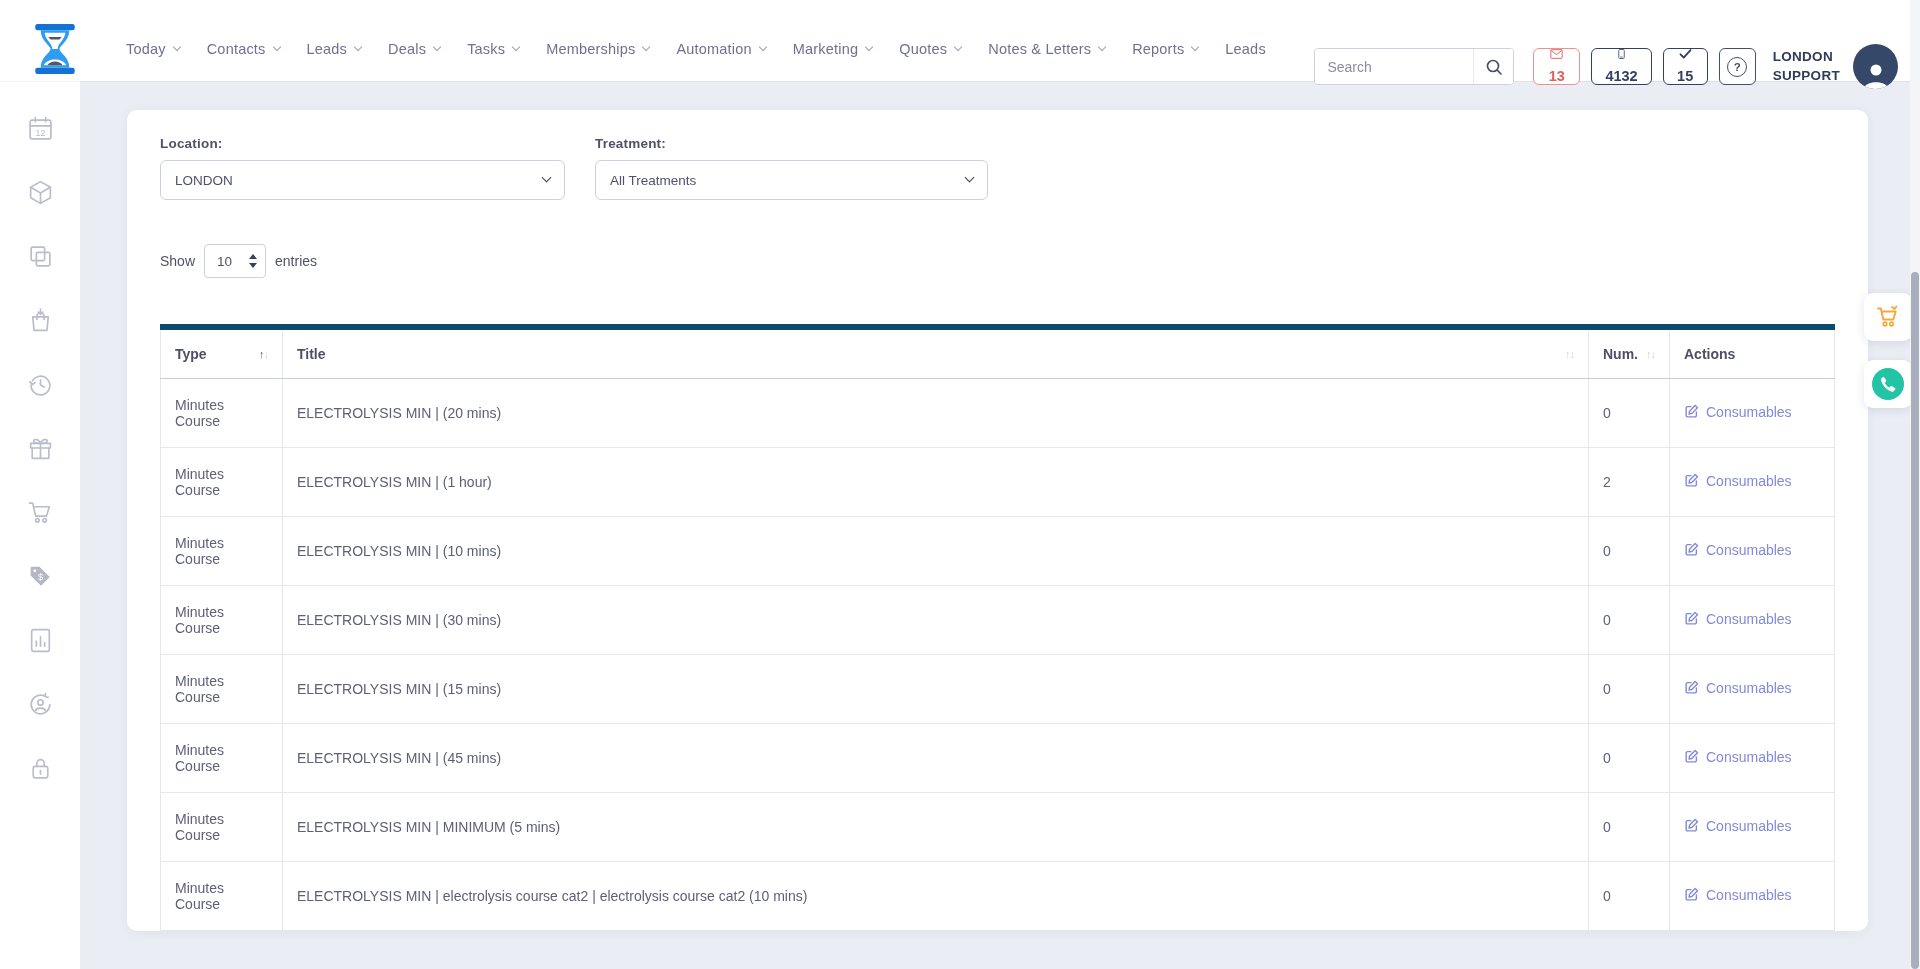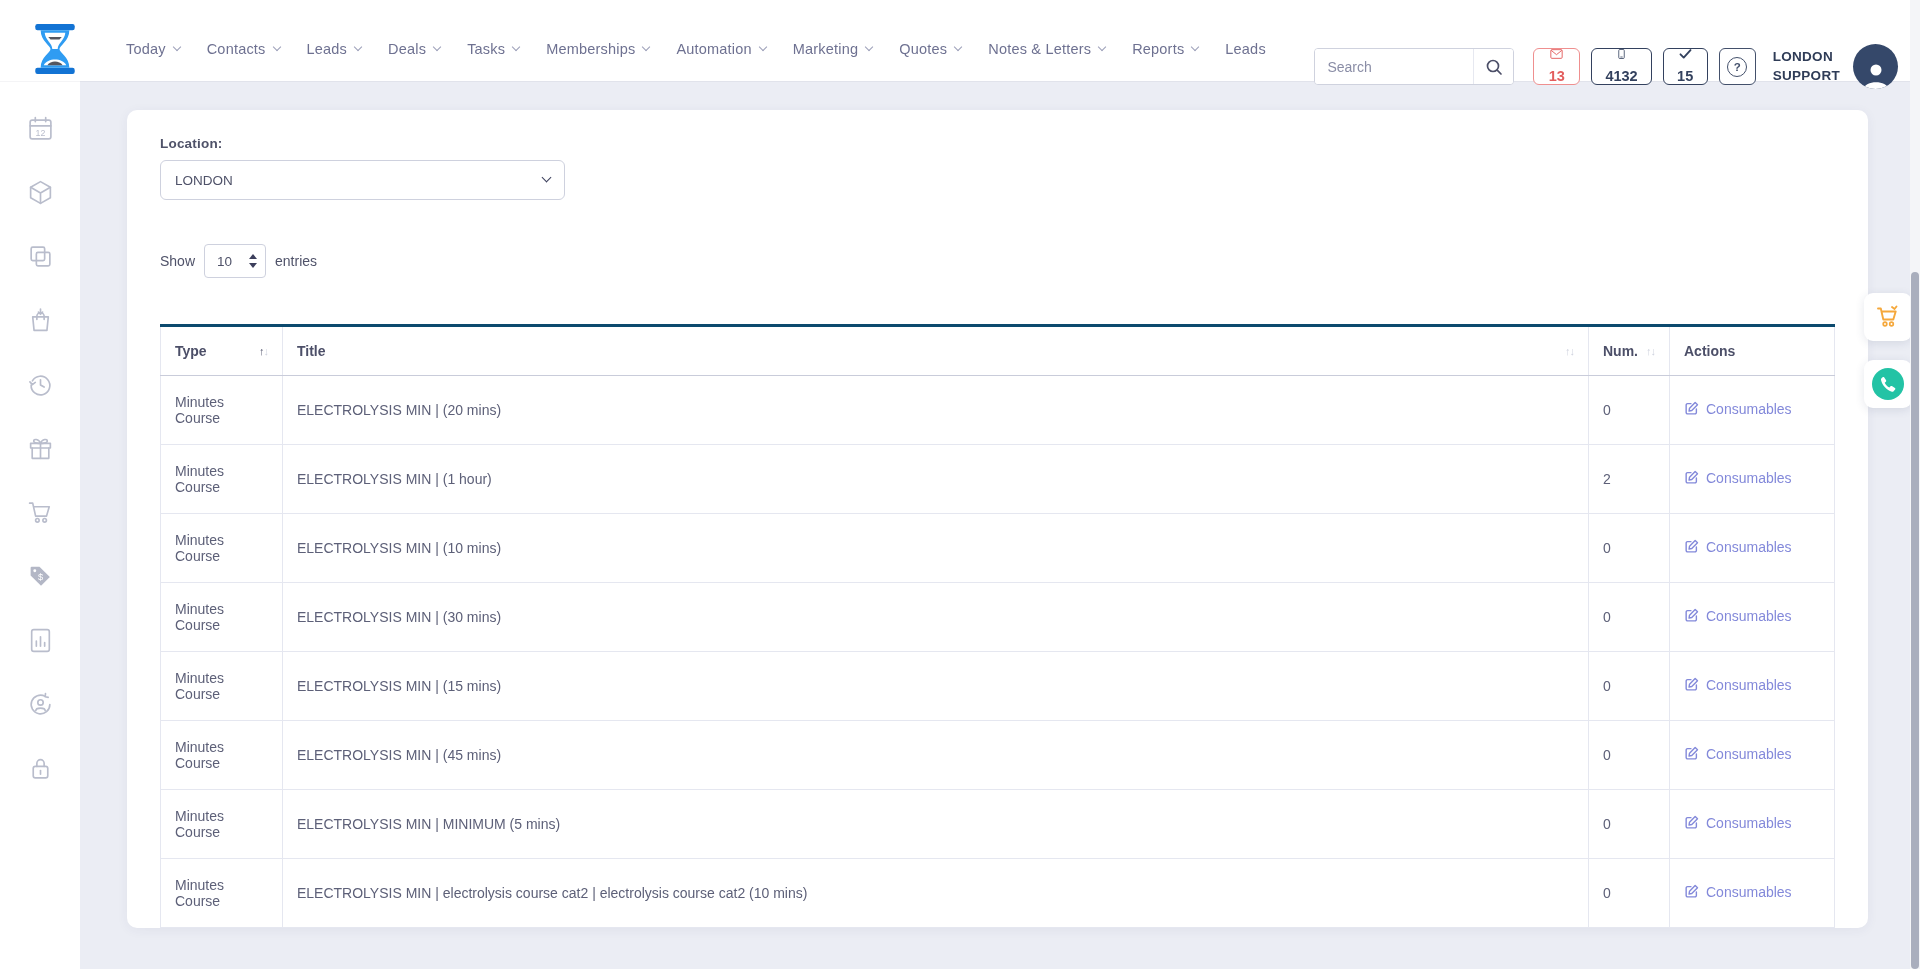--- a/index.html
+++ b/index.html
@@ -74,21 +74,21 @@
     border-right:4px solid transparent; }
   .updown::before { top:0; border-bottom:5px solid #3c3f5c; }
   .updown::after { bottom:0; border-top:5px solid #3c3f5c; }
   .filter-list { display:flex; align-items:center; gap:13px; font-size:14px; color:#4f5269; }
   .filter-list input { width:283px; height:37px; border:1px solid #d3d6e1; border-radius:4px;
     outline:none; padding:0 10px; font-size:14px; color:#4c4f68; font-family:inherit; }
 
   
   table { width:100%; border-collapse:collapse; margin-top:46px; font-size:14px; color:#5d6078; }
   th, td { border:1px solid #e5e7f0; text-align:left; vertical-align:middle; }
-  thead th { border-top:3px solid #0c4a6e; border-bottom:1px solid #c9ccda; padding:16px 14px;
+  thead th { border-top:6px solid #0c4a6e; border-bottom:1px solid #c9ccda; padding:16px 14px;
     font-weight:600; color:#4c4f68; cursor:pointer; }
   .th-inner { display:flex; align-items:center; justify-content:space-between; gap:8px; }
   .sort { font-size:11px; letter-spacing:-1px; white-space:nowrap; }
   .sort .on { color:#55586f; } .sort .off { color:#cfd2de; }
   td { padding:18px 14px; }
   .col-type { width:122px; } .col-num { width:80px; } .col-actions { width:165px; }
   .link { display:inline-flex; align-items:center; gap:7px; color:#8389da; cursor:pointer;
     text-decoration:none; font-size:14px; }
   .link svg { stroke:#8389da; fill:none; stroke-width:1.5; stroke-linecap:round; stroke-linejoin:round; }
 
@@ -302,20 +302,29 @@
 <main class="main">
   <section class="card">
 
     <div class="card-body">
       <div class="filters">
         <div class="filter-group">
           <label>Location:</label>
           <div class="select-wrap">
             <select>
               <option>LONDON</option>
+            </select>
+            <i class="sel-chev"></i>
+          </div>
+        </div>
+        <div class="filter-group">
+          <label>Treatment:</label>
+          <div class="select-wrap treat">
+            <select>
+              <option>All Treatments</option>
             </select>
             <i class="sel-chev"></i>
           </div>
         </div>
       </div>
 
       <div class="list-controls">
         <div class="show-entries">
           <span>Show</span>
           <div class="pagesize-wrap">

